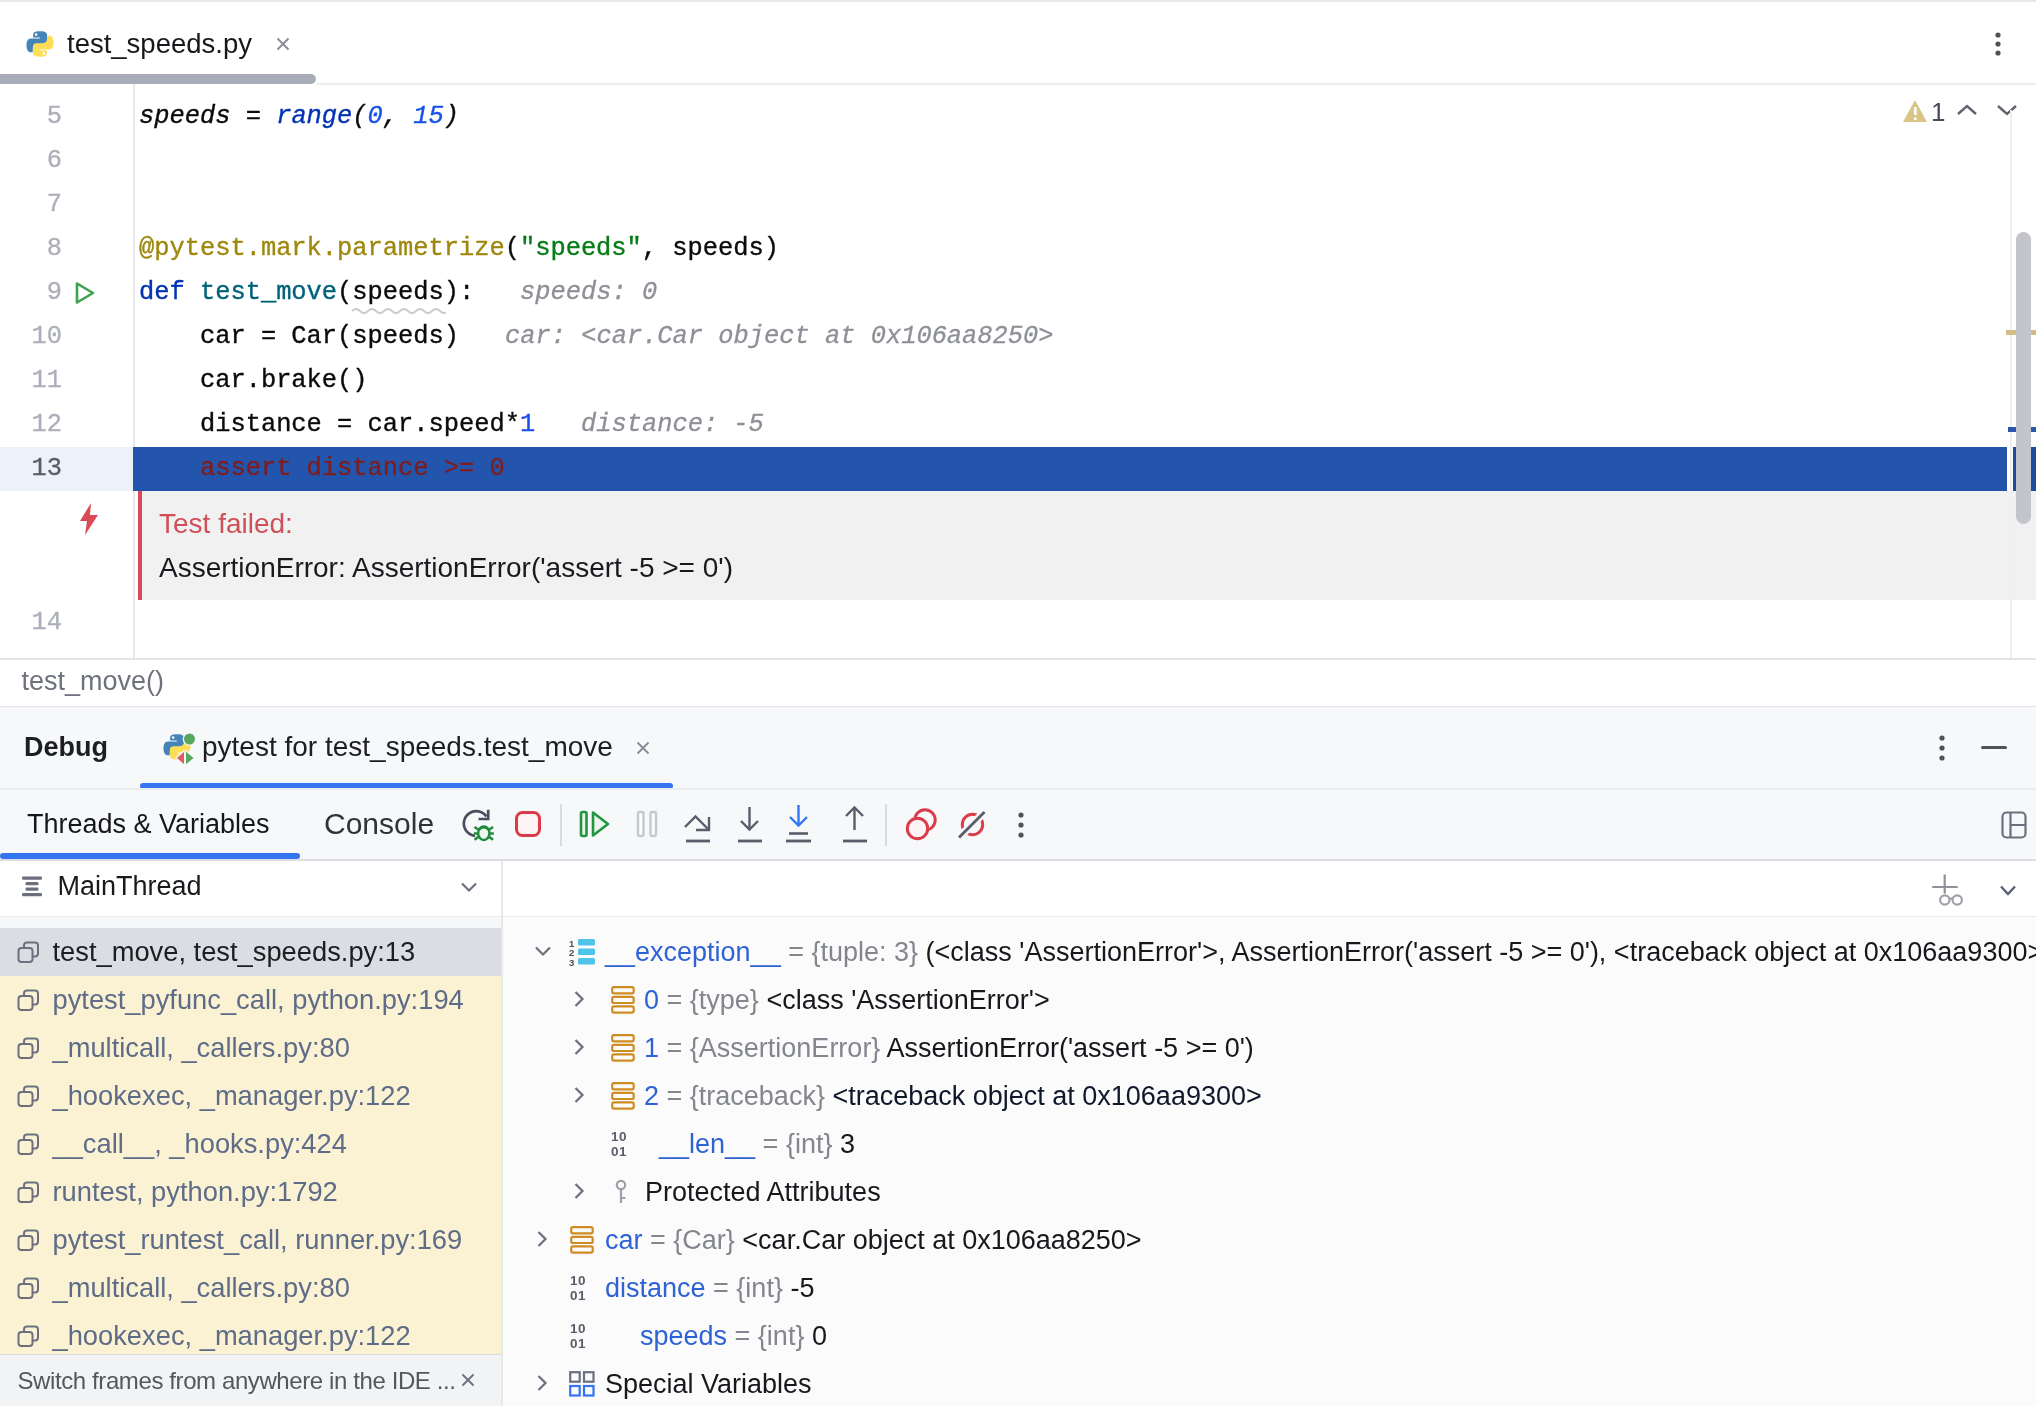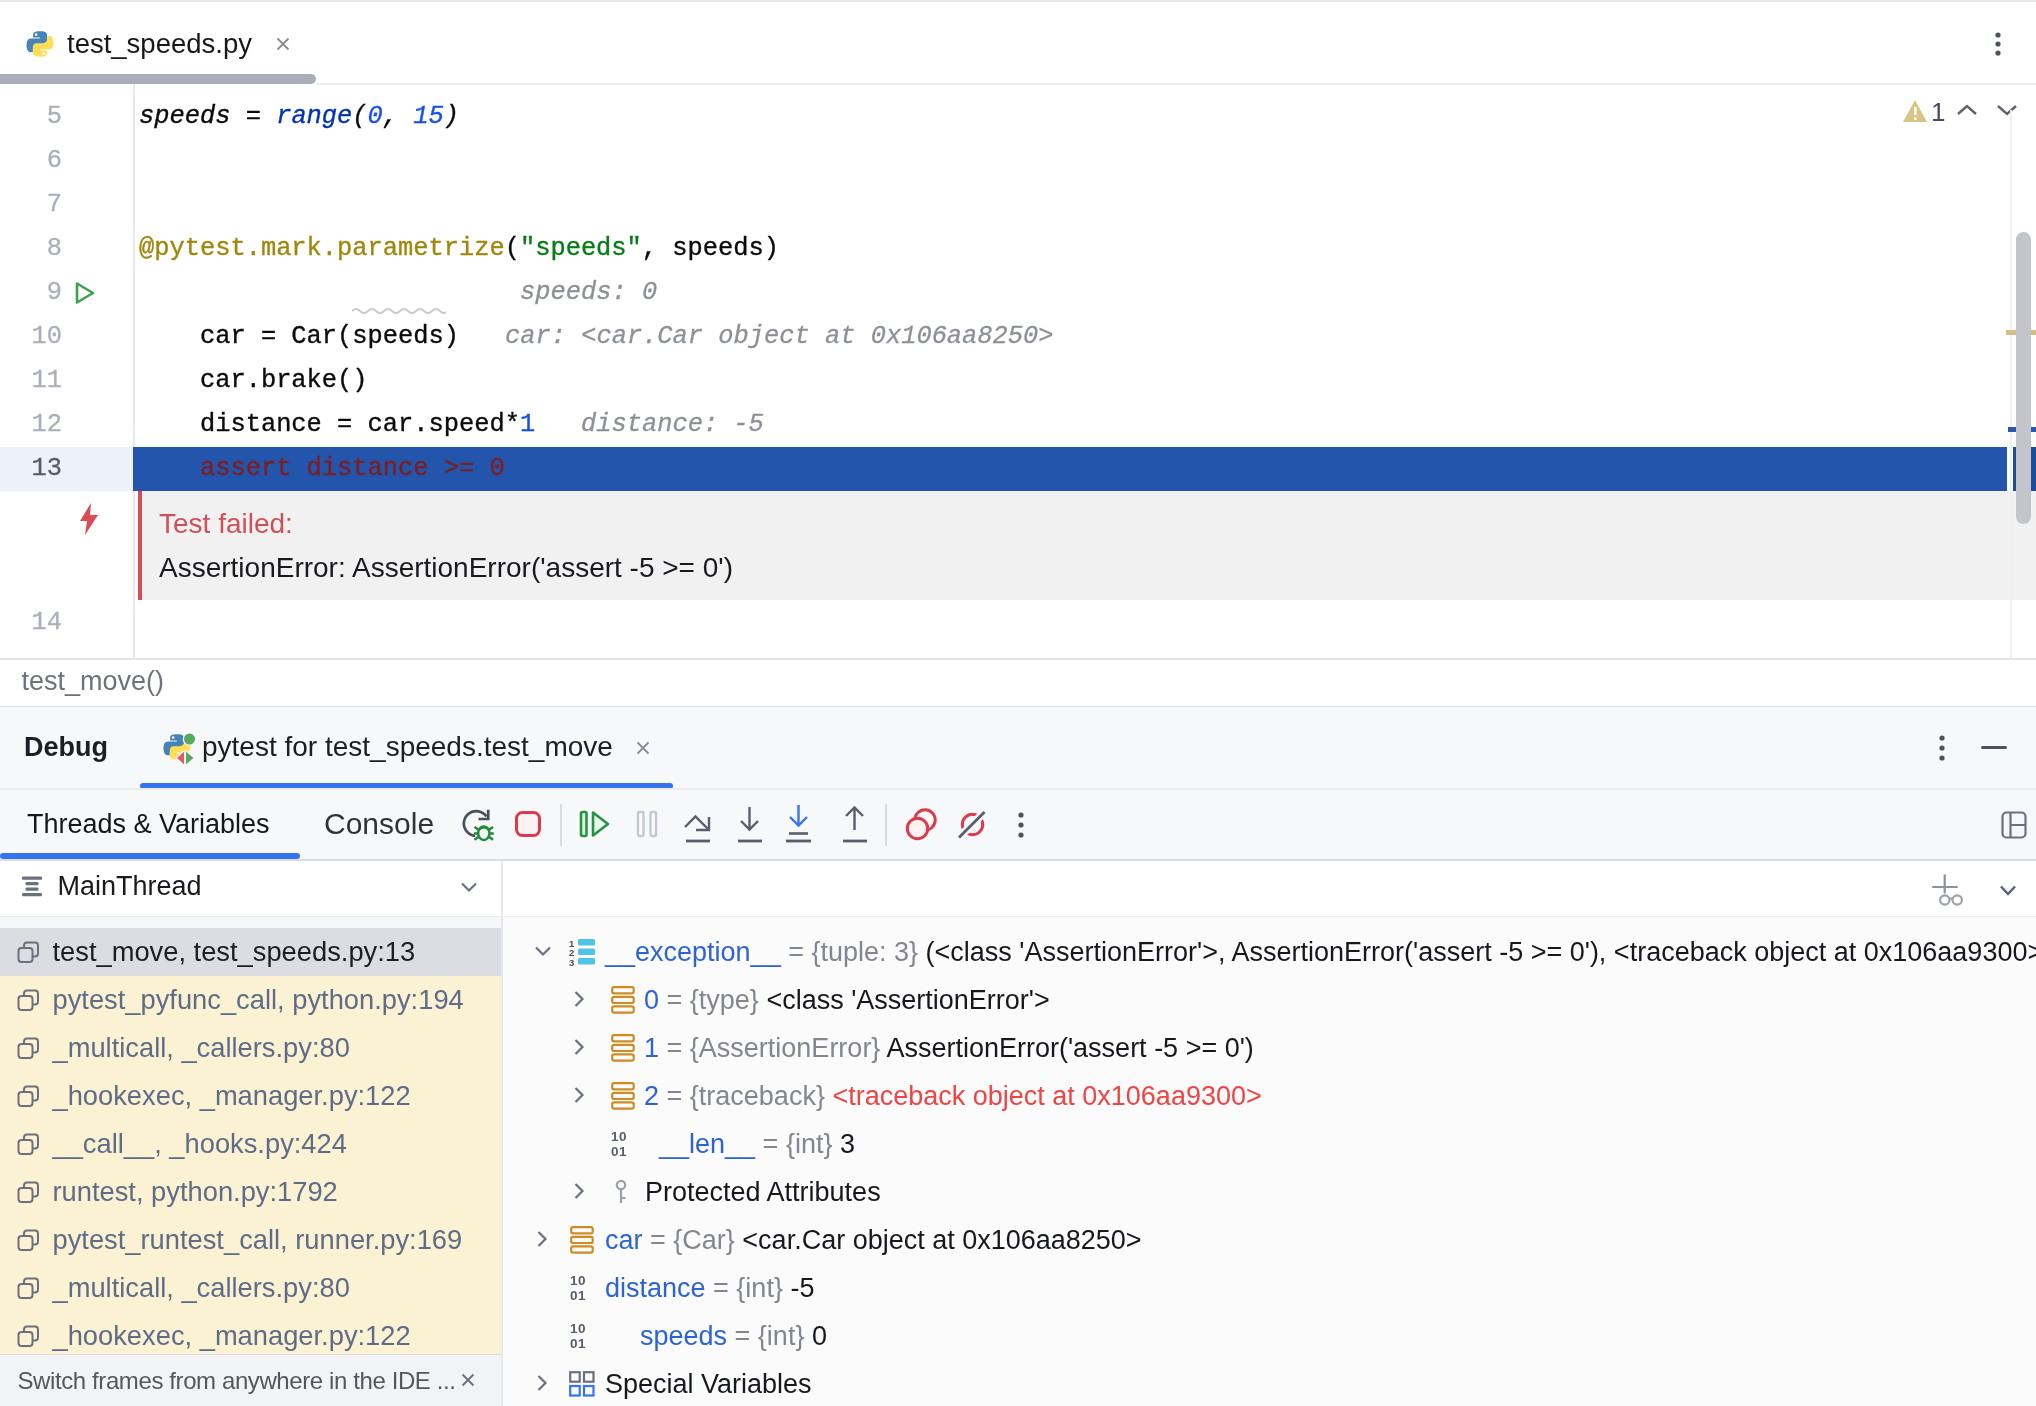--- a/index.html
+++ b/index.html
@@ -58,20 +58,21 @@
   <div class="abs" style="left:0;top:447px;width:133px;height:44px;background:#edf1f9;"></div>
   <div class="abs" style="left:133px;top:447px;width:1874px;height:44px;background:#2355ac;"></div>
   <div class="abs" style="left:2013px;top:447px;width:23px;height:44px;background:#1d4c9f;"></div>
 
   <svg class="abs" style="left:72px;top:280px" width="26" height="26" viewBox="0 0 26 26">
       <path d="M5 3.5 L21 13 L5 22.5 Z" fill="#ffffff" stroke="#3ea14f" stroke-width="2.6" stroke-linejoin="round"></path>
     </svg>
 
   <div class="codeline" style="top:95px;font-style:italic;">speeds = <span class="kw">range</span>(<span class="num">0</span>, <span class="num">15</span>)</div>
   <div class="codeline" style="top:227px;"><span class="dec">@pytest.mark.parametrize</span>(<span class="str">"speeds"</span>, speeds)</div>
+  <div class="codeline" style="top:271px;"><span class="kw">def </span><span class="fn">test_move</span>(speeds):</div>
   <div class="codeline" style="top:315px;">    car = Car(speeds)</div>
   <div class="codeline" style="top:359px;">    car.brake()</div>
   <div class="codeline" style="top:403px;">    distance = car.speed*<span class="num">1</span></div>
   <div class="codeline" style="top:447px;color:#7f1d1d;z-index:3;">    assert distance &gt;= 0</div>
 
   <svg class="abs" style="left:352px;top:306px" width="94" height="8" viewBox="0 0 94 8">
       <path d="M0 5 Q 4 1 8 5 T 16 5 T 24 5 T 32 5 T 40 5 T 48 5 T 56 5 T 64 5 T 72 5 T 80 5 T 88 5 T 96 5" stroke="#c9cacd" stroke-width="1.8" fill="none"></path>
     </svg>
 
   <div class="hint" style="left:520px;top:271px;">speeds: 0</div>
@@ -335,21 +336,21 @@
   </svg>
       <div class="abs" style="left:644px;top:1033px;height:30px;line-height:30px;font-size:27px;white-space:pre;"><span style="color:#2d63d5">1</span><span style="color:#84868f"> = {AssertionError} </span><span style="color:#17181c">AssertionError('assert -5 &gt;= 0')</span></div>
       <svg class="abs" style="left:573px;top:1086px" width="12" height="18" viewBox="0 0 12 18">
         <path d="M2.5 2 L9.5 9 L2.5 16" stroke="#6c707e" stroke-width="2.2" fill="none"></path>
       </svg>
       <svg class="abs" style="left:611px;top:1082px" width="25" height="28" viewBox="0 0 25 28">
    <rect x="1.2" y="1.2" width="21.5" height="6.2" rx="1.8" stroke="#ce8c22" stroke-width="2.2" fill="none"></rect>
    <rect x="1.2" y="10.8" width="21.5" height="6.2" rx="1.8" stroke="#ce8c22" stroke-width="2.2" fill="none"></rect>
    <rect x="1.2" y="20.4" width="21.5" height="6.2" rx="1.8" stroke="#ce8c22" stroke-width="2.2" fill="none"></rect>
   </svg>
-      <div class="abs" style="left:644px;top:1081px;height:30px;line-height:30px;font-size:27px;white-space:pre;"><span style="color:#2d63d5">2</span><span style="color:#84868f"> = {traceback} </span><span style="color:#ef4444">&lt;traceback object at 0x106aa9300&gt;</span></div>
+      <div class="abs" style="left:644px;top:1081px;height:30px;line-height:30px;font-size:27px;white-space:pre;"><span style="color:#2d63d5">2</span><span style="color:#84868f"> = {traceback} </span><span style="color:#0f172a">&lt;traceback object at 0x106aa9300&gt;</span></div>
       <div class="abs" style="left:611px;top:1129px;width:26px;height:30px;font-family:'Liberation Sans';font-weight:bold;font-size:13.5px;line-height:15px;color:#5a5d6b;letter-spacing:0.5px;">10<br>01</div>
       <div class="abs" style="left:644px;top:1129px;height:30px;line-height:30px;font-size:27px;white-space:pre;margin-left:15px;"><span style="color:#2d63d5">__len__</span><span style="color:#84868f"> = {int} </span><span style="color:#17181c">3</span></div>
       <svg class="abs" style="left:573px;top:1182px" width="12" height="18" viewBox="0 0 12 18">
         <path d="M2.5 2 L9.5 9 L2.5 16" stroke="#6c707e" stroke-width="2.2" fill="none"></path>
       </svg>
       <svg class="abs" style="left:613px;top:1179px" width="16" height="26" viewBox="0 0 16 26">
     <circle cx="8" cy="6" r="4.2" stroke="#9da0a8" stroke-width="2.2" fill="none"></circle>
     <path d="M8 10.2 V24 M8 19 H12.5" stroke="#9da0a8" stroke-width="2.2" fill="none"></path>
   </svg>
       <div class="abs" style="left:645px;top:1177px;height:30px;line-height:30px;font-size:27px;white-space:pre;"><span style="color:#17181c">Protected Attributes</span></div>

